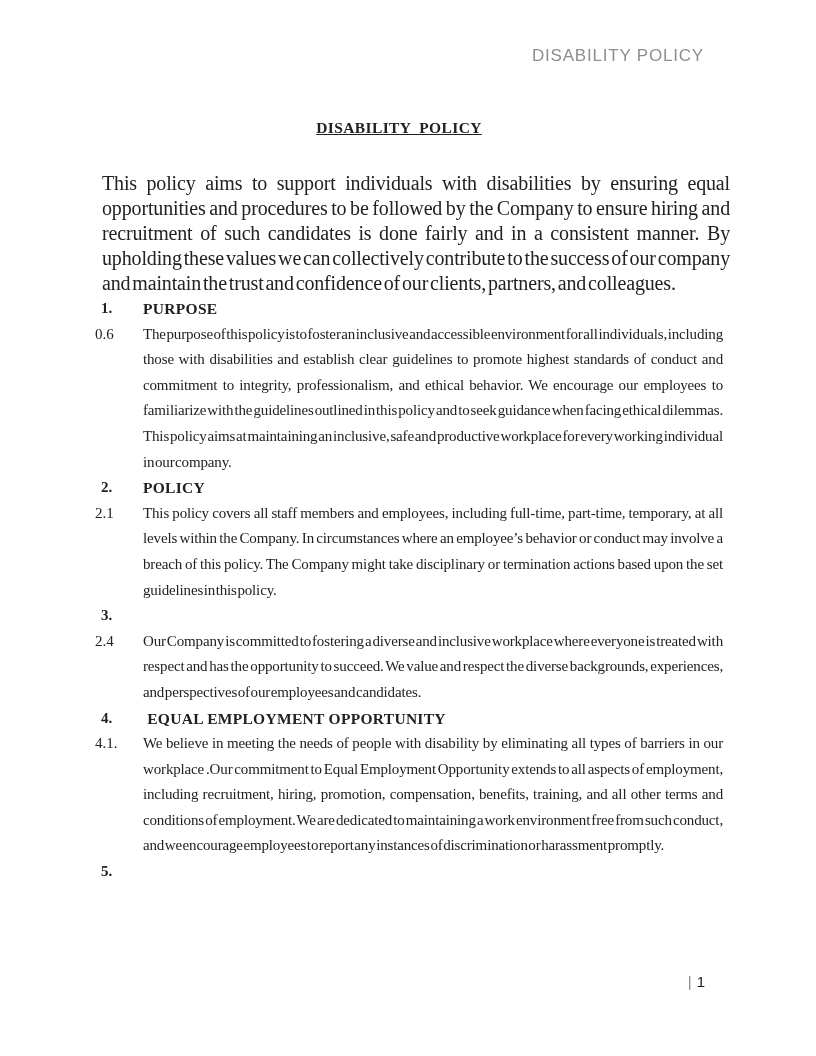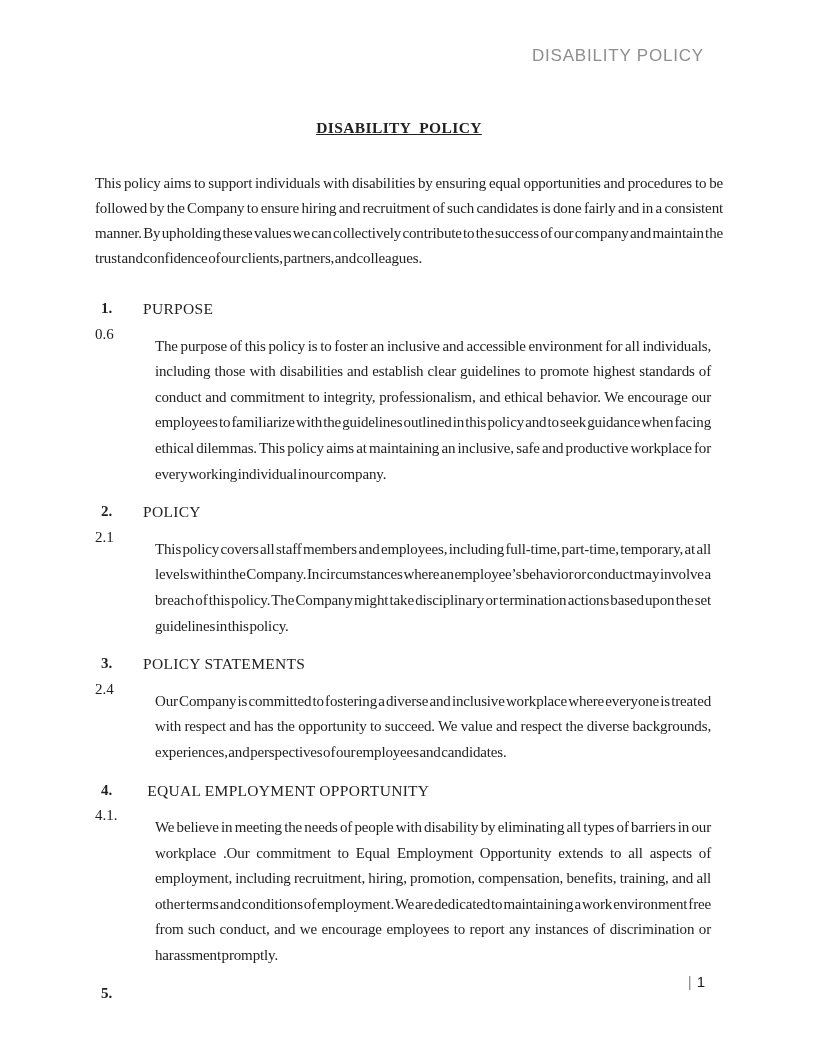--- a/index.html
+++ b/index.html
@@ -17,37 +17,37 @@
     font-size:17px;color:#8e8e8e;letter-spacing:0.8px;
   }
   .doc-title{
     position:absolute;top:119px;left:0;right:0;margin:0;
     text-align:center;
     font-size:15.5px;font-weight:bold;
     text-decoration:underline;
     letter-spacing:0.4px;word-spacing:4px;
   }
   .intro{
-    position:absolute;top:171px;left:95px;width:628px;margin:0;
-    font-size:15px;line-height:25px;
+    position:absolute;top:171px;left:102px;width:628px;margin:0;
+    font-size:20px;line-height:25px;
     text-align:justify;
     word-spacing:-3px;letter-spacing:-0.15px;
   }
   .list{
     position:absolute;top:296px;left:95px;width:628px;
   }
   .row{display:flex;align-items:flex-start;line-height:25.6px;font-size:15px;}
   .num{flex:0 0 48px;box-sizing:border-box;}
   .heading-row .num{padding-left:6px;font-weight:bold;}
   .heading{
-    font-weight:normal;font-size:15.5px;
+    font-weight:bold;font-size:15.5px;
     letter-spacing:0.3px;white-space:pre-wrap;
   }
   .item-text{
-    margin:12px;flex:1;text-align:justify;
+    margin:0;flex:1;text-align:justify;
     word-spacing:-3px;letter-spacing:-0.15px;
   }
   .footer{
     position:absolute;top:973px;right:93px;
     font-family:"Liberation Sans", sans-serif;
     font-size:15px;color:#1a1a1a;
   }
   .footer .sep{color:#8a8a8a;padding-right:5px;}
 </style>
 </head>
@@ -76,21 +76,20 @@
       <span class="num">2.</span>
       <span class="heading">POLICY</span>
     </div>
     <div class="row item-row">
       <span class="num">2.1</span>
       <p class="item-text">This policy covers all staff members and employees, including full-time, part-time, temporary, at all levels within the Company. In circumstances where an employee’s behavior or conduct may involve a breach of this policy. The Company might take disciplinary or termination actions based upon the set guidelines in this policy.</p>
     </div>
 
     <div class="row heading-row">
       <span class="num">3.</span>
-      <span class="heading">POLICY STATEMENTS</span>
     </div>
     <div class="row item-row">
       <span class="num">2.4</span>
       <p class="item-text">Our Company is committed to fostering a diverse and inclusive workplace where everyone is treated with respect and has the opportunity to succeed. We value and respect the diverse backgrounds, experiences, and perspectives of our employees and candidates.</p>
     </div>
 
     <div class="row heading-row">
       <span class="num">4.</span>
       <span class="heading"> EQUAL EMPLOYMENT OPPORTUNITY</span>
     </div>

